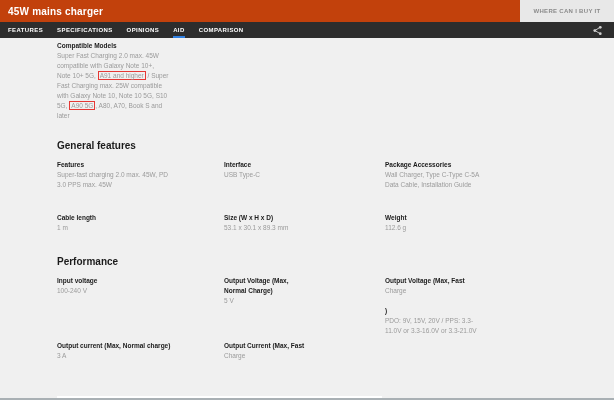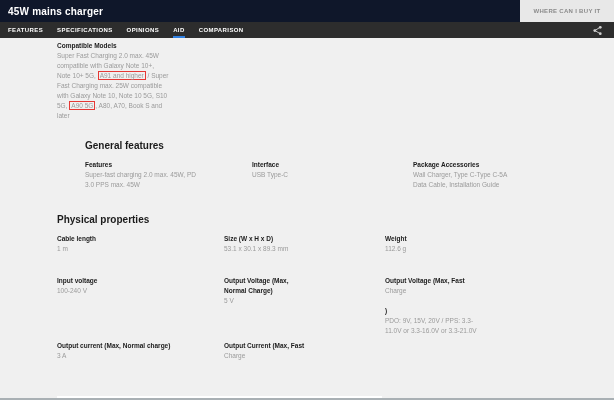--- a/index.html
+++ b/index.html
@@ -5,21 +5,21 @@
   * { box-sizing: border-box; margin: 0; padding: 0; }
   html, body { width: 614px; height: 400px; }
   body {
     font-family: "Liberation Sans", sans-serif;
     background: #f0f0f0;
     position: relative;
     overflow: hidden;
   }
   
   .header {
-    height: 22px; background: #0f172a;
+    height: 22px; background: #c2410c;
     display: flex; align-items: center;
     position: relative;
   }
   .header-title {
     color: #fff; font-size: 10px; font-weight: bold;
     padding-left: 8px; letter-spacing: 0.2px;
   }
   .buy-btn {
     position: absolute; top: 0; right: 0;
     width: 94px; height: 22px;
@@ -47,21 +47,21 @@
   .share-btn {
     position: absolute; right: 11px; top: 3px;
     width: 11px; height: 11px; cursor: pointer;
   }
   
   main { padding: 3px 0 0 57px; }
   .section-heading {
     font-size: 10px; line-height: 13px; font-weight: bold;
     color: #1b1b1b; margin: 0 0 8px 0;
   }
-  .sec-general    { margin-top: 18px; margin-left: 28px; }
+  .sec-general    { margin-top: 18px; }
   .sec-physical   { margin-top: 23px; }
   .sec-performance{ margin-top: 22px; }
   .grid {
     display: grid;
     grid-template-columns: 167px 161px 1fr;
   }
   .grid.row2 { margin-top: 5px; }
   .label {
     font-size: 6.5px; line-height: 10px; font-weight: bold;
     color: #1b1b1b;
@@ -131,38 +131,38 @@
         <div class="value w2">USB Type-C</div>
       </div>
       <div class="cell">
         <div class="label w3">Package Accessories</div>
         <div class="value w3">Wall Charger, Type C-Type C-5A Data Cable, Installation Guide</div>
       </div>
     </div>
   </section>
 
   <section class="sec-physical">
-    <h2 class="section-heading">Physical properties</h2>
     <div class="grid">
       <div class="cell">
         <div class="label w1">Cable length</div>
         <div class="value w1">1 m</div>
       </div>
       <div class="cell">
         <div class="label w2">Size (W x H x D)</div>
         <div class="value w2">53.1 x 30.1 x 89.3 mm</div>
       </div>
       <div class="cell">
         <div class="label w3">Weight</div>
         <div class="value w3">112.6 g</div>
       </div>
     </div>
   </section>
 
   <section class="sec-performance">
+    <h2 class="section-heading">Performance</h2>
     <div class="grid">
       <div class="cell">
         <div class="label w1">Input voltage</div>
         <div class="value w1">100-240 V</div>
       </div>
       <div class="cell">
         <div class="label w2">Output Voltage (Max, Normal Charge)</div>
         <div class="value w2">5 V</div>
       </div>
       <div class="cell">

